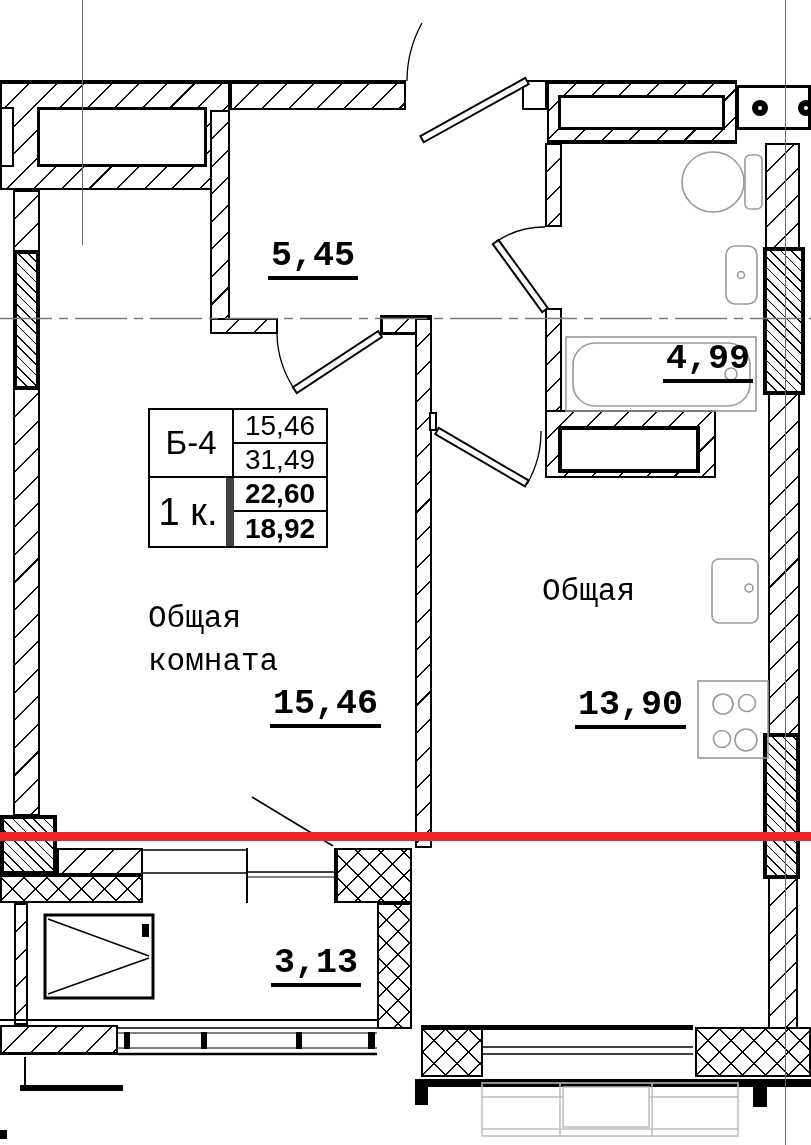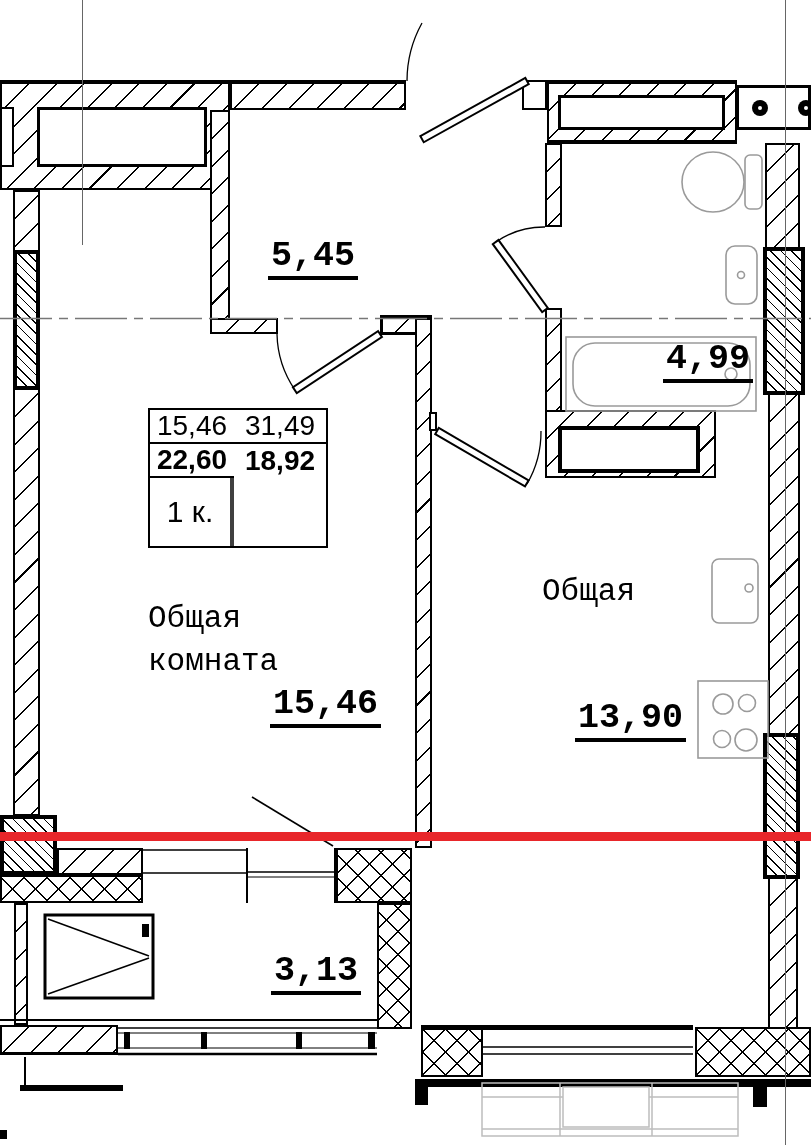--- a/index.html
+++ b/index.html
@@ -35,21 +35,21 @@
   .name { font-size: 31px; }
   .redline { position: absolute; left: 0; top: 832px; width: 811px; height: 9px;
              background: var(--red, #e8262a); z-index: 50; }
   .spec {
     position: absolute; left: 148px; top: 408px; width: 180px; height: 140px;
     z-index: 30; background: #fff; border: 2px solid #000;
     display: grid; grid-template-columns: 84px 92px; grid-template-rows: repeat(4, 34px);
   }
   .tc { display: flex; align-items: center; justify-content: center; }
   .tc.unit { grid-row: 1 / 3; border-right: 2px solid #000; border-bottom: 2px solid #000; font-size: 33px; }
-  .tc.type { grid-row: 3 / 5; border-right: 4px solid #404040; font-size: 30px; }
+  .tc.type { grid-row: 3 / 5; border-right: 8px solid #404040; font-size: 38px; }
   .tc.v { font-size: 28px; }
   .tc.bb { border-bottom: 2px solid #000; }
   .tc.b { font-weight: bold; }
 </style>
 </head>
 <body>
 
 <div class="stage" style="--red: #e8262a;">
 
   <div class="wall" style="left:0; top:80px; width:230px; height:110px; border-top-width:4px;"></div>
@@ -189,29 +189,30 @@
       <rect x="482" y="1083" width="256" height="53"></rect>
       <line x1="482" y1="1097" x2="738" y2="1097"></line>
       <line x1="482" y1="1129" x2="738" y2="1129"></line>
       <line x1="560" y1="1083" x2="560" y2="1136"></line>
       <line x1="652" y1="1083" x2="652" y2="1136"></line>
       <rect x="563" y="1087" width="86" height="40" fill="#fff"></rect>
     </g>
   </svg>
 
   <div class="spec">
+    <div class="tc unit">Б-4</div>
     <div class="tc v bb">15,46</div>
     <div class="tc v bb">31,49</div>
     <div class="tc type">1 к.</div>
     <div class="tc v bb b">22,60</div>
     <div class="tc v b">18,92</div>
   </div>
 
   <div class="lbl area" style="left:268px; top:238px;">5,45</div>
   <div class="lbl area" style="left:663px; top:341px;">4,99</div>
   <div class="lbl name" style="left:148px; top:598px; width:178px; white-space:normal; line-height:1.38;">Общая комната</div>
   <div class="lbl area" style="left:270px; top:686px;">15,46</div>
   <div class="lbl name" style="left:542px; top:574px;">Общая</div>
-  <div class="lbl area" style="left:575px; top:687px;margin-top:13px;">13,90</div>
-  <div class="lbl area" style="left:271px; top:945px;margin-top:8px;">3,13</div>
+  <div class="lbl area" style="left:575px; top:687px;">13,90</div>
+  <div class="lbl area" style="left:271px; top:945px;">3,13</div>
 
   <div class="redline"></div>
 </div>
 
 </body></html>

